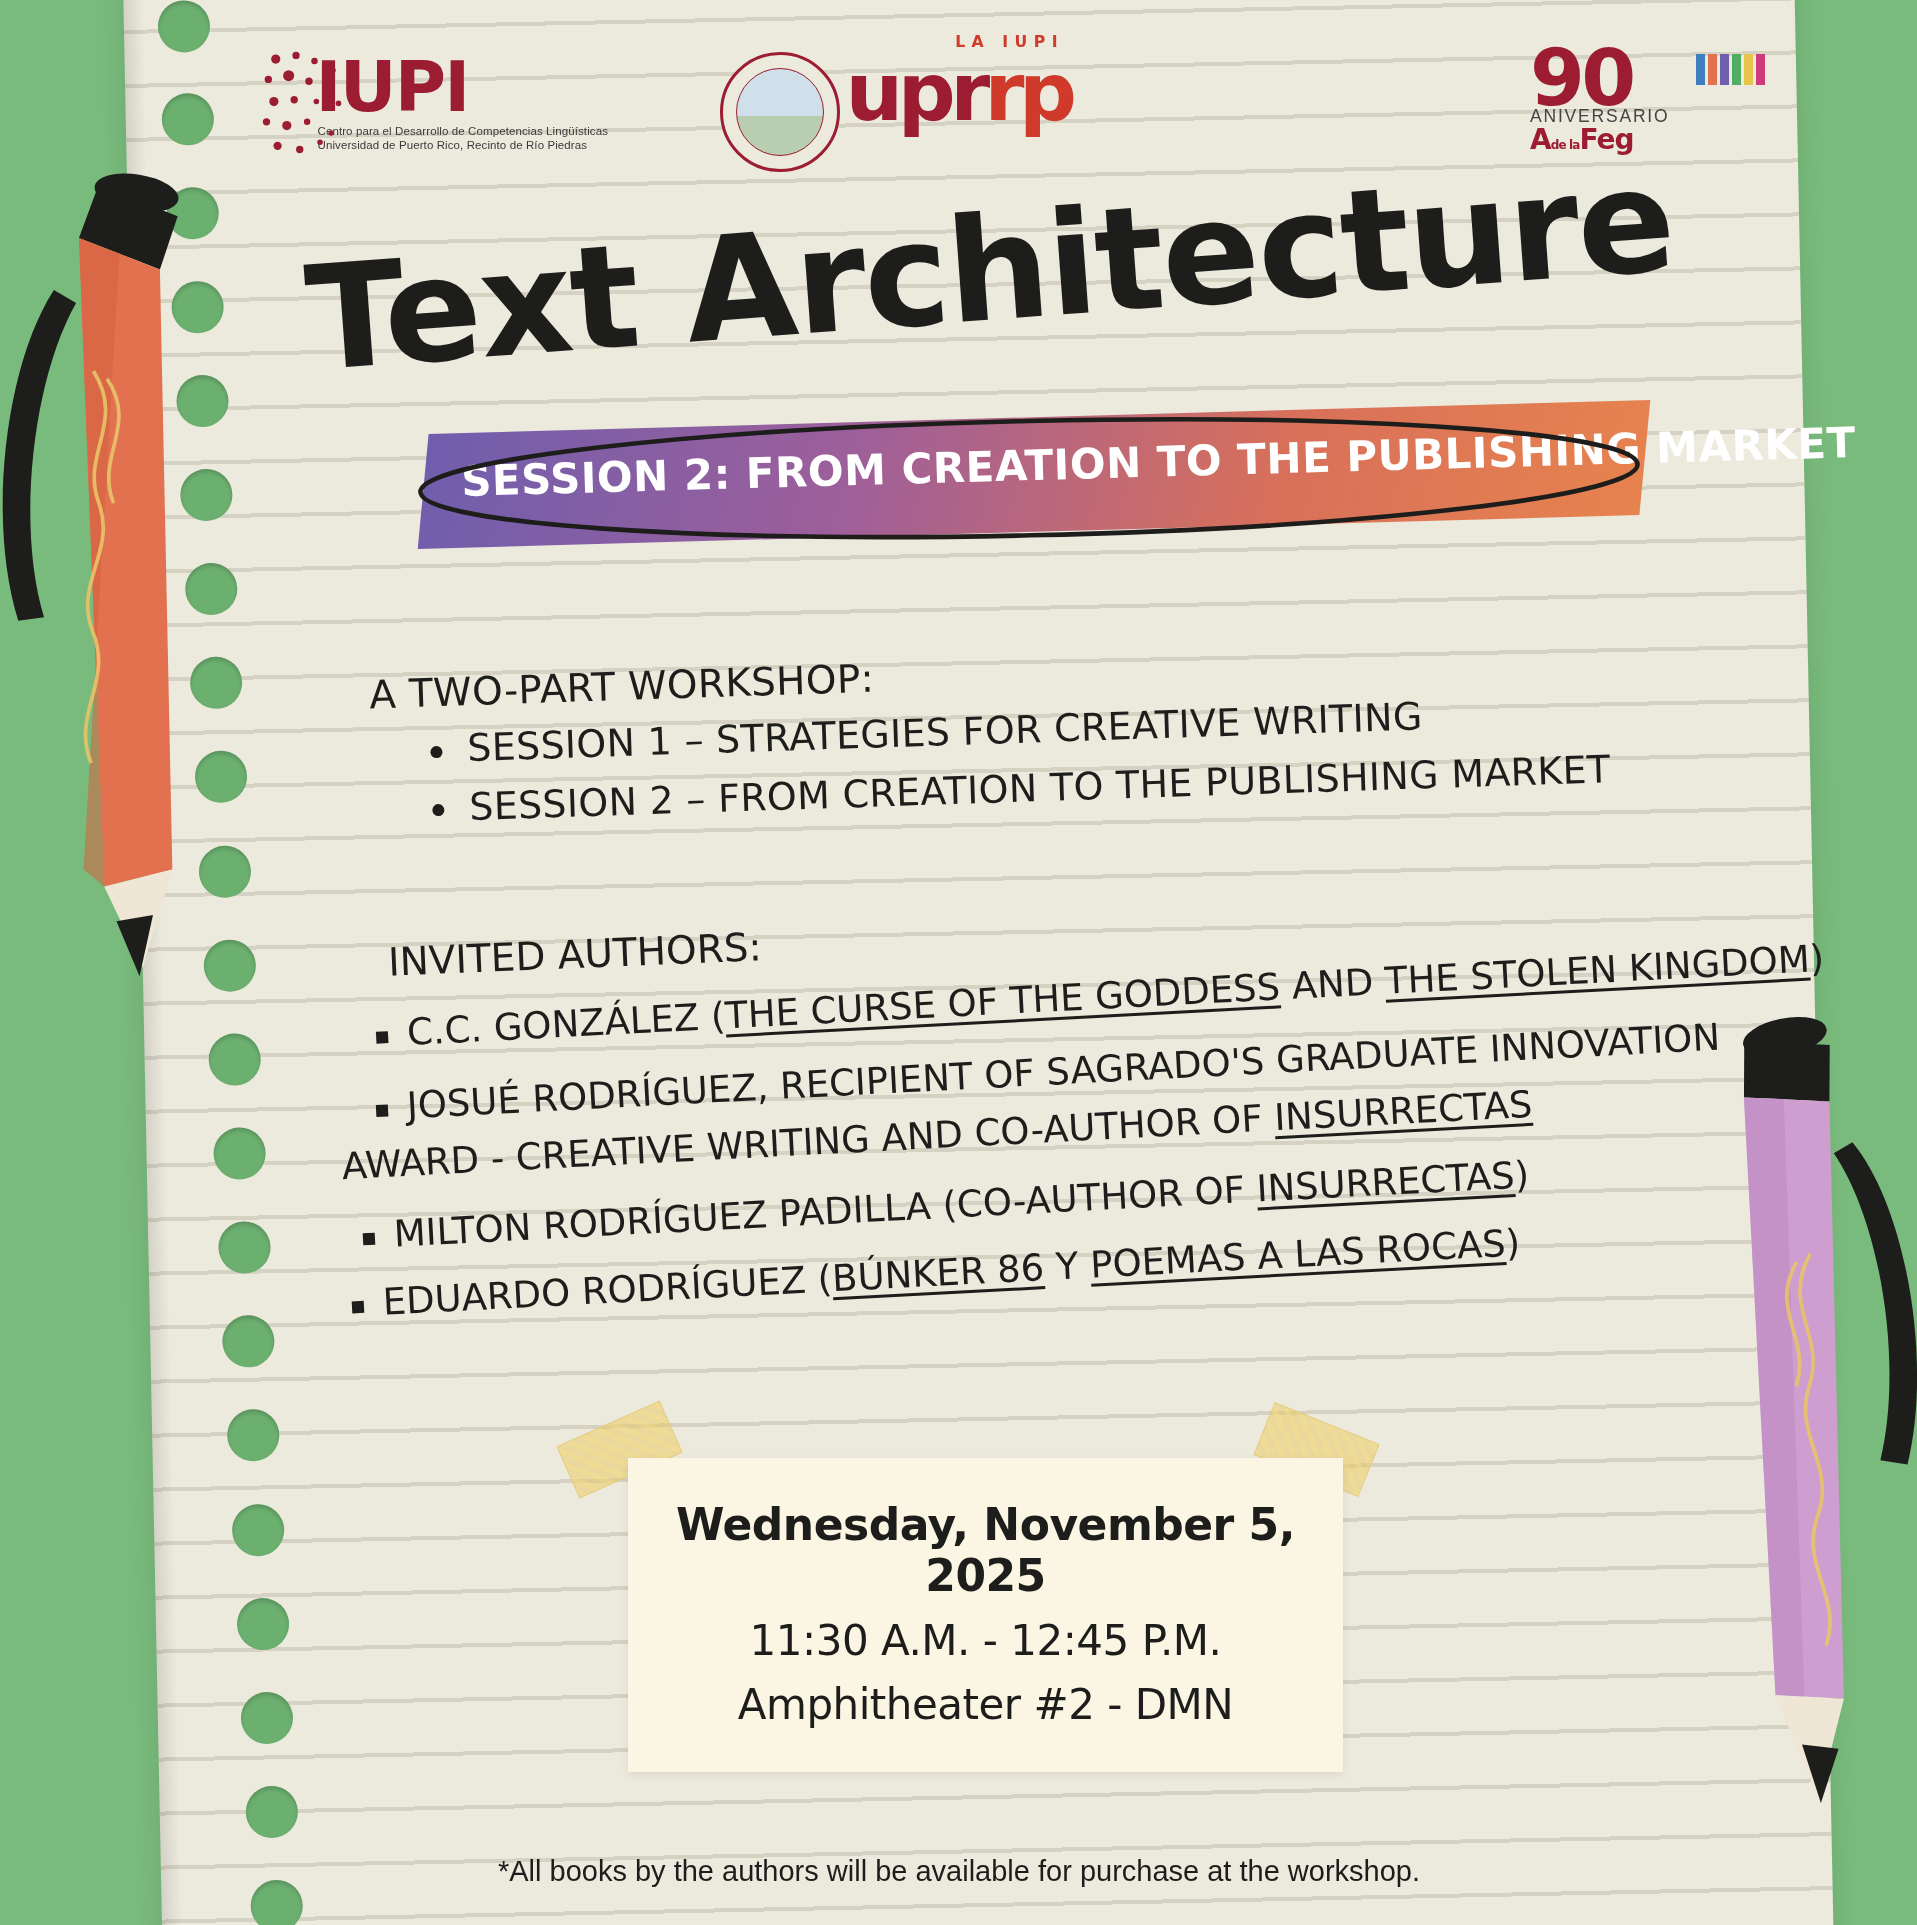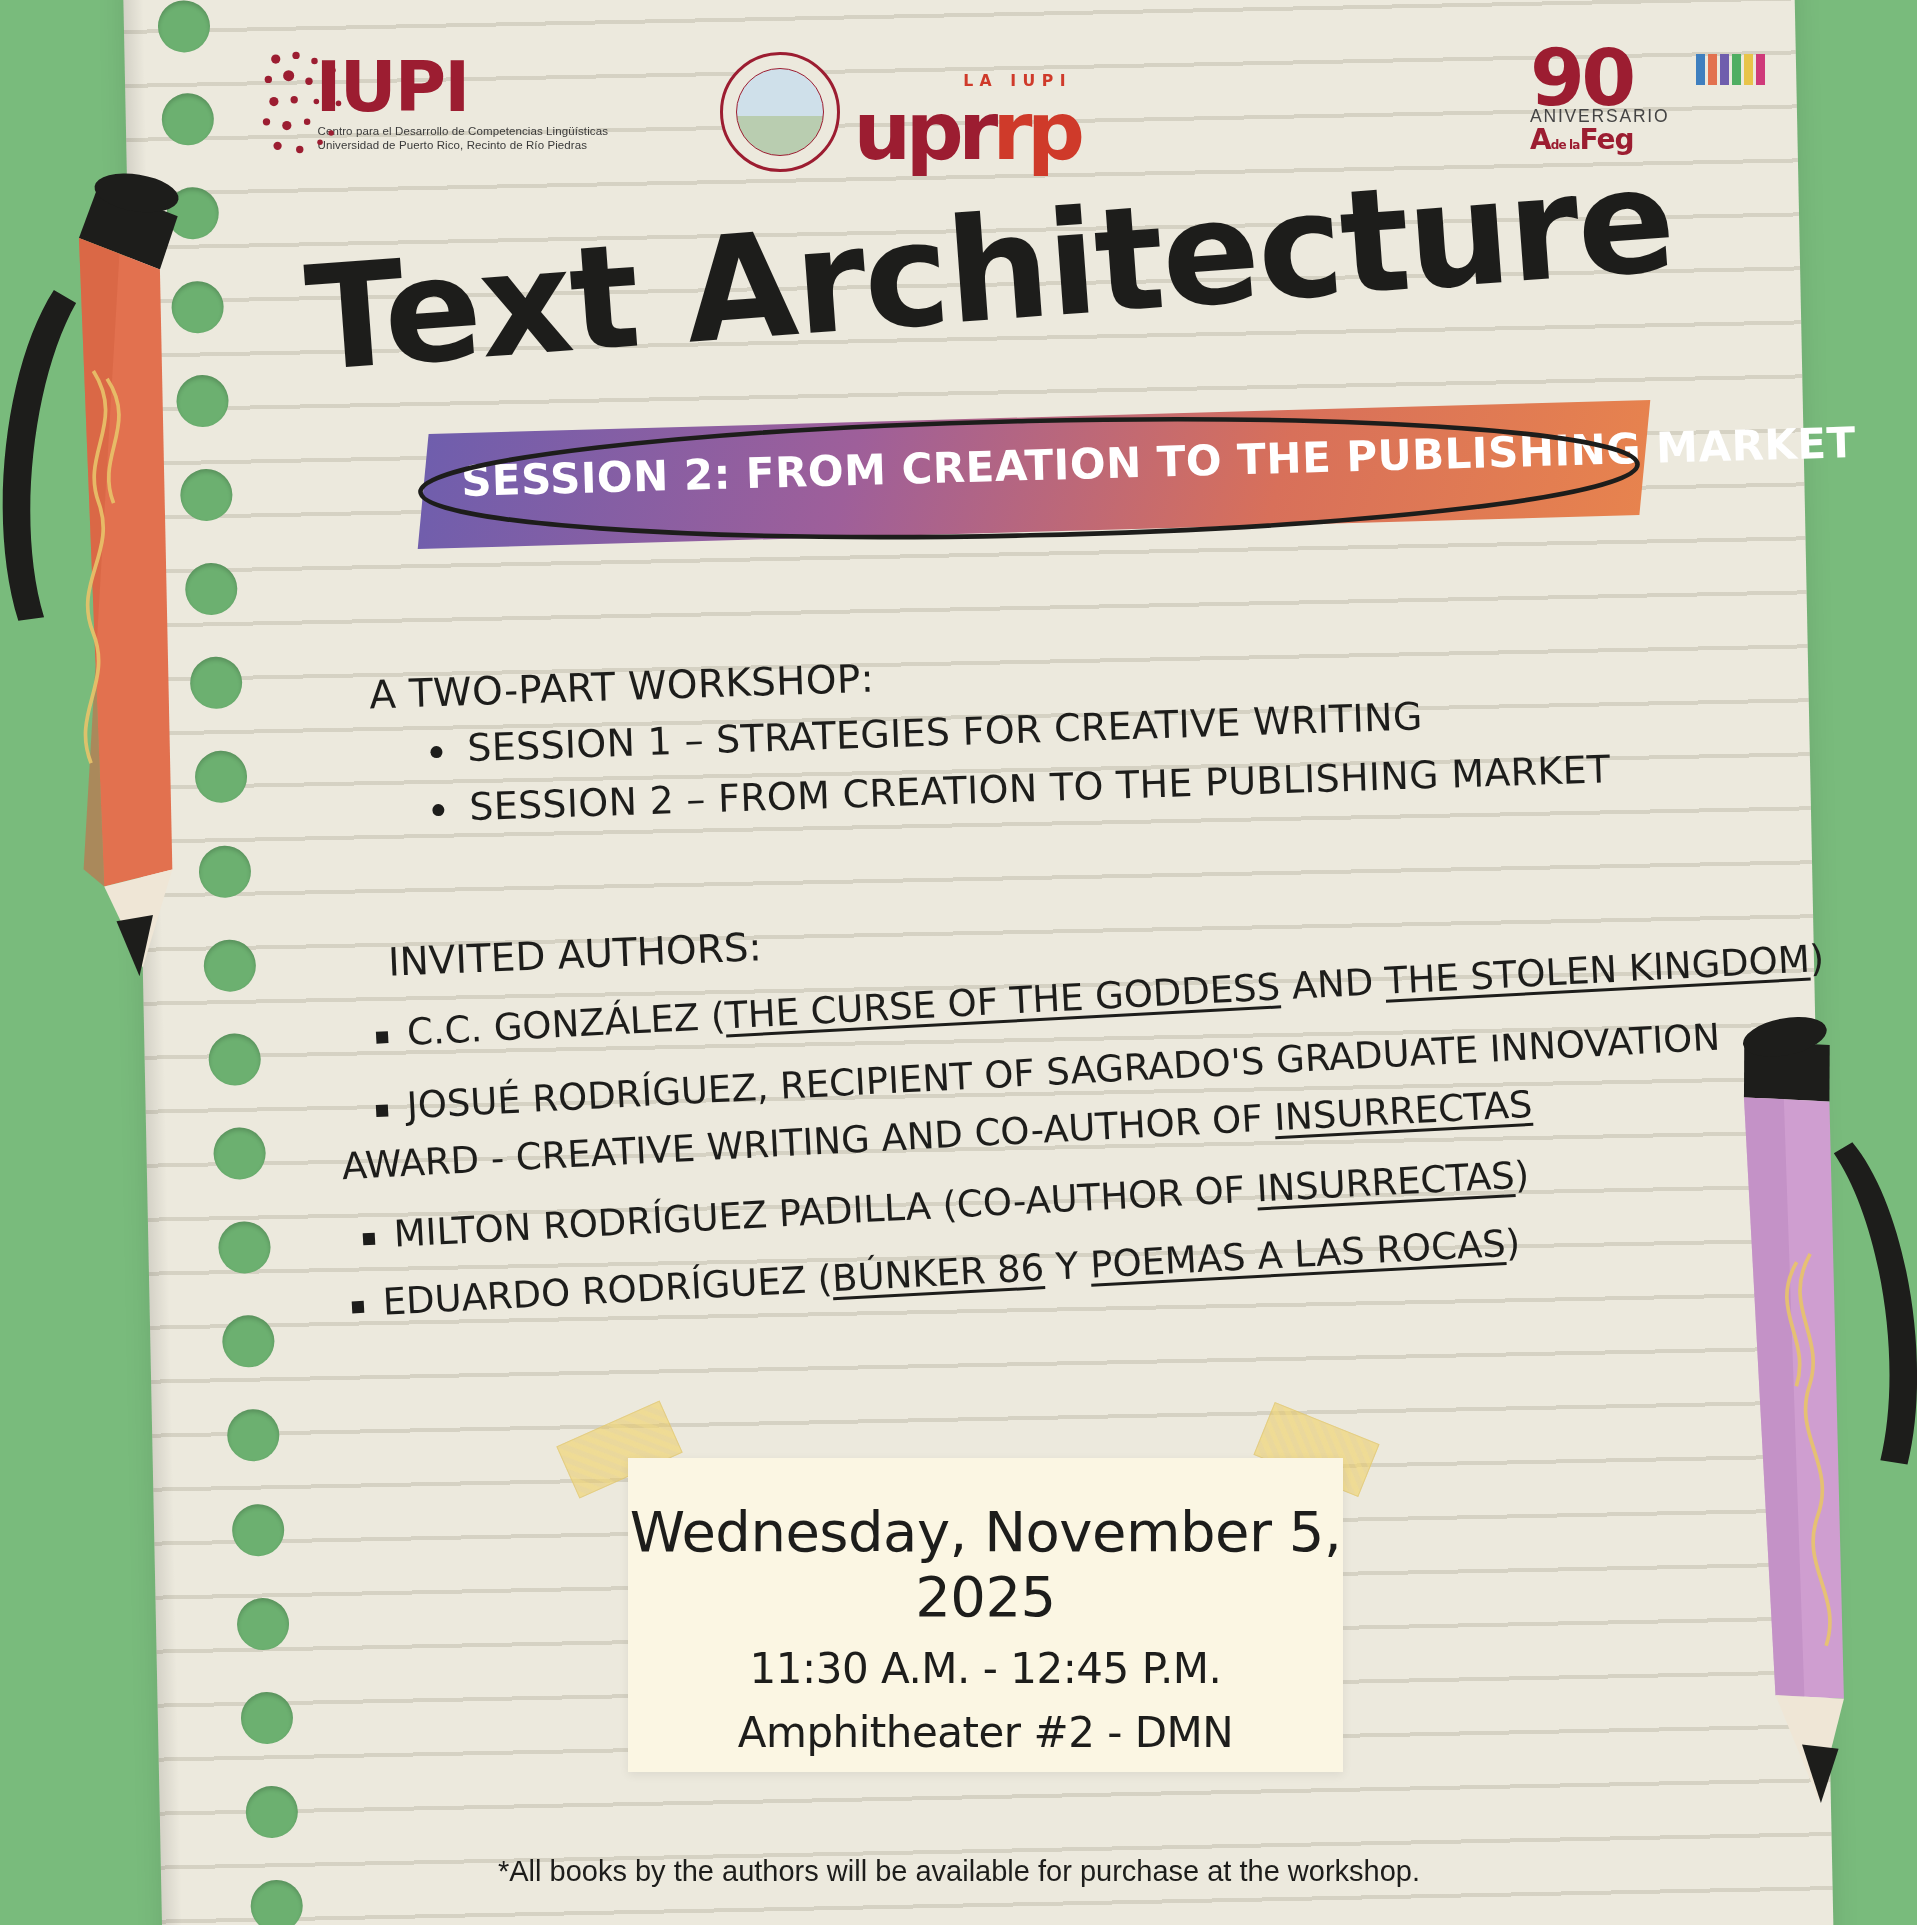--- a/index.html
+++ b/index.html
@@ -124,22 +124,21 @@
     left: 0; top: -7.4px;
     width: 111px; height: 120px;
   }
 
   .logo-uprrp {
     position: absolute;
     left: 480px;
     top: 13px;
     width: 480px;
     display: flex;
-    align-items: flex-end;
-    gap: 8px;
+    align-items: flex-start;
   }
   .upr-seal {
     width: 114px;
     height: 114px;
     border-radius: 50%;
     border: 3.7px solid #9c1d31;
     background: #ece9dd;
     position: relative;
     overflow: hidden;
     flex: 0 0 auto;
@@ -364,22 +363,22 @@
     width: 715px;
     height: 314px;
     background: #fbf6e3;
     box-shadow: 0 2.8px 9.2px rgba(0,0,0,0.07);
     text-align: center;
     padding-top: 41px;
     box-sizing: border-box;
   }
   .datecard .d1 {
     font-family: "DejaVu Sans", sans-serif;
-    font-weight: normal;
-    font-size: 56px;
+    font-weight: bold;
+    font-size: 44px;
     color: #1d1d1b;
     letter-spacing: -0.5px;
   }
   .datecard .d {
     font-family: "DejaVu Sans", sans-serif;
     font-size: 42px;
     color: #1d1d1b;
     margin-top: 14.8px;
     letter-spacing: -0.5px;
   }

